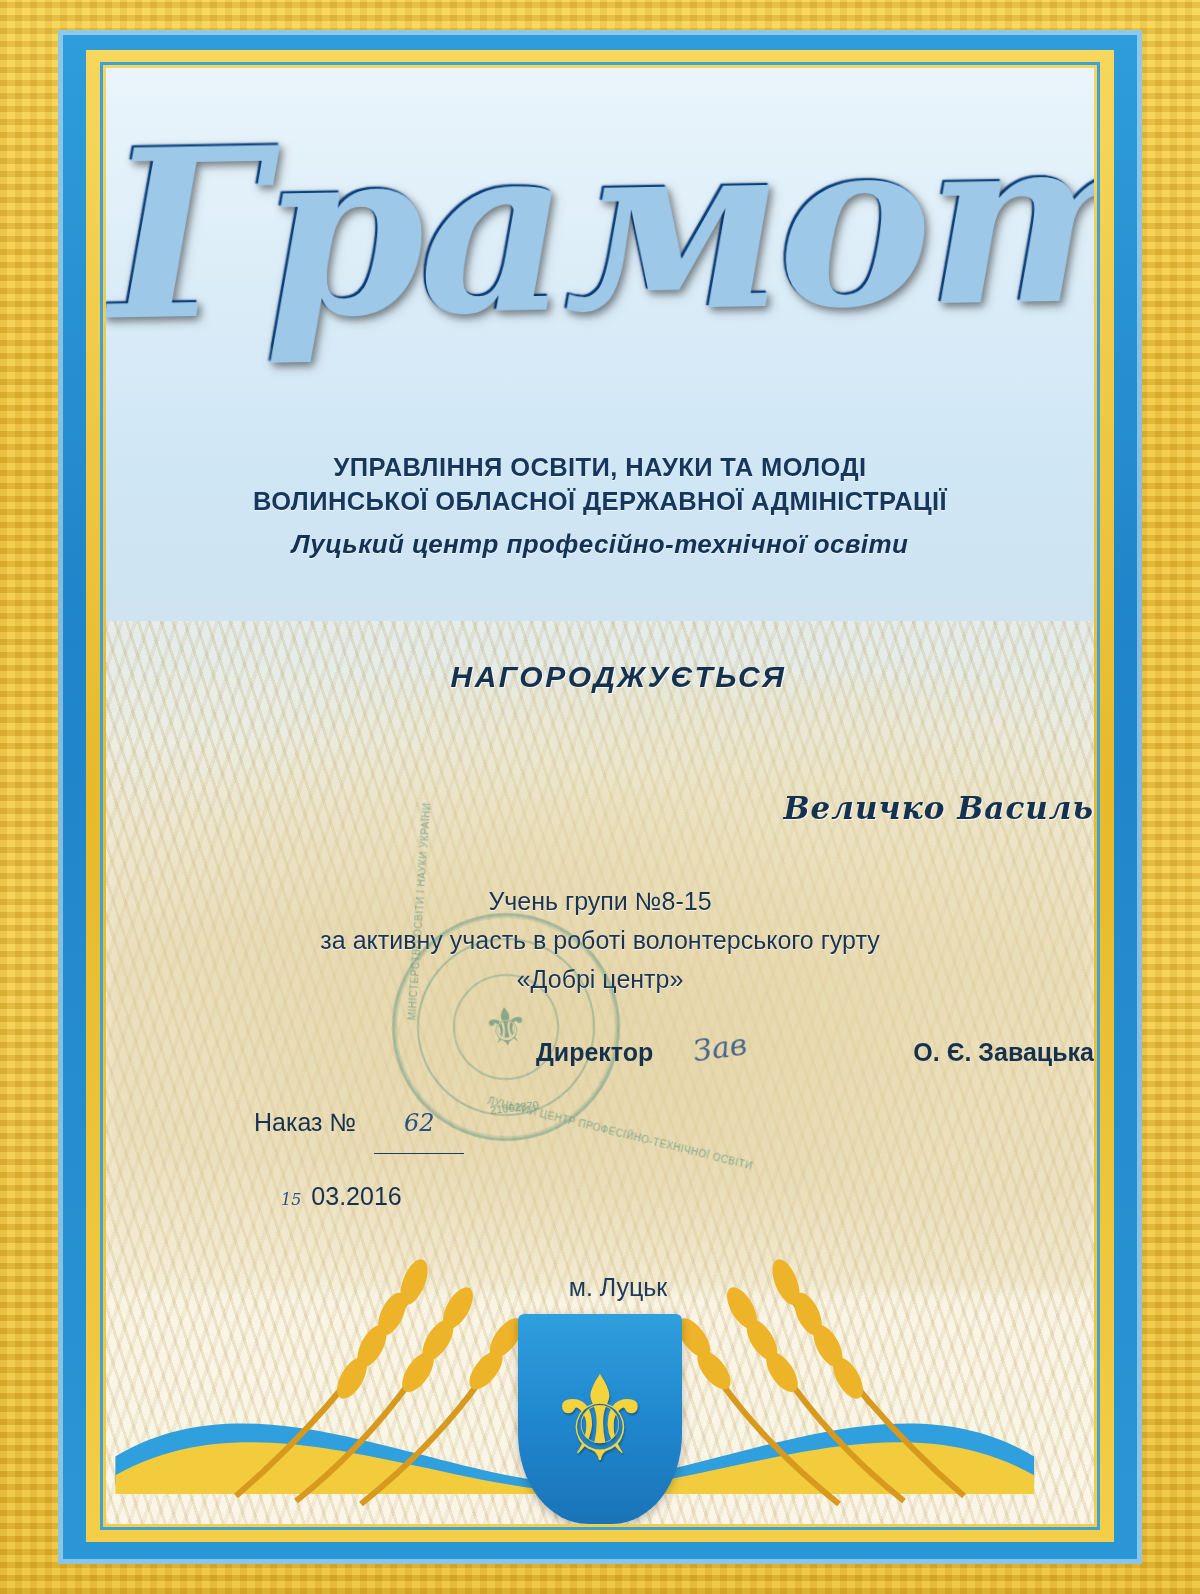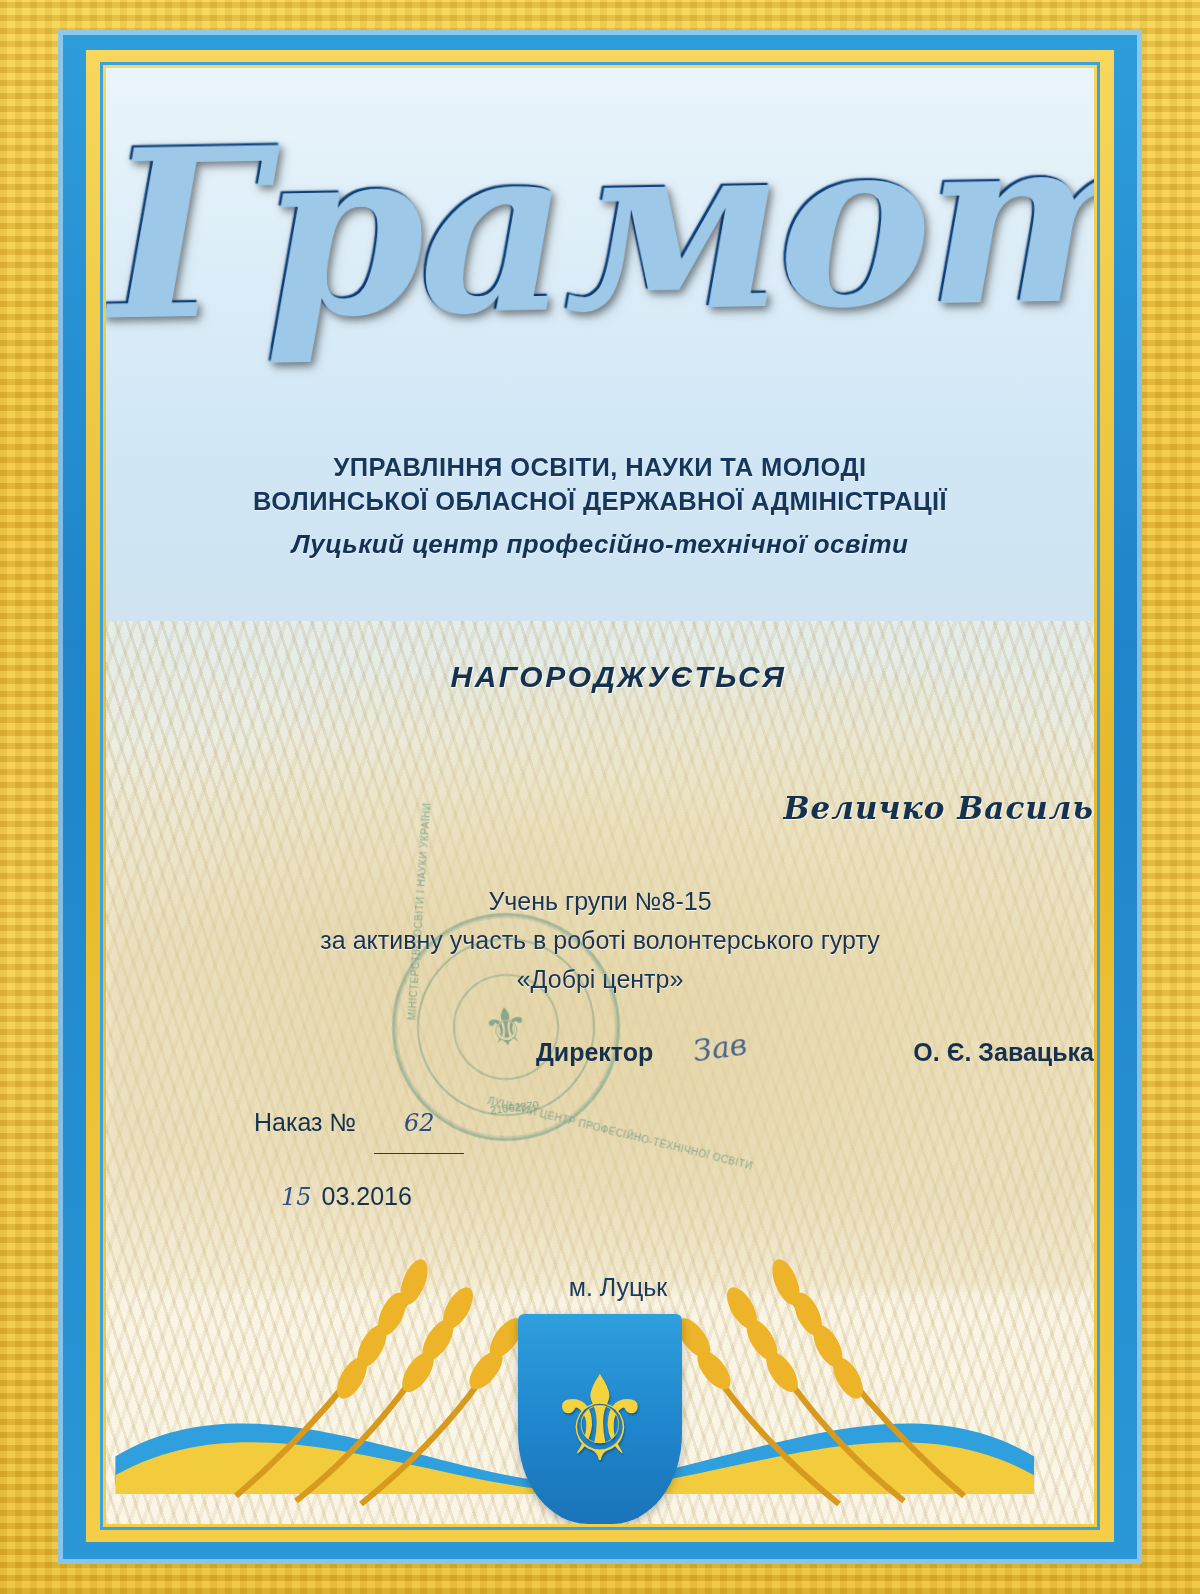--- a/index.html
+++ b/index.html
@@ -230,21 +230,21 @@
     font-size: 25px;
     color: #16314e;
     display: flex;
     align-items: baseline;
     gap: 10px;
   }
   .date-day {
     font-family: "DejaVu Serif", serif;
     font-style: italic;
     color: #2b4f86;
-    font-size: 24px;
+    font-size: 16px;
   }
   .city {
     position: absolute;
     left: 0; right: 0; top: 1205px;
     text-align: center;
     font-size: 25px;
     color: #1b3a5c;
     padding-left: 36px;
   }
 

